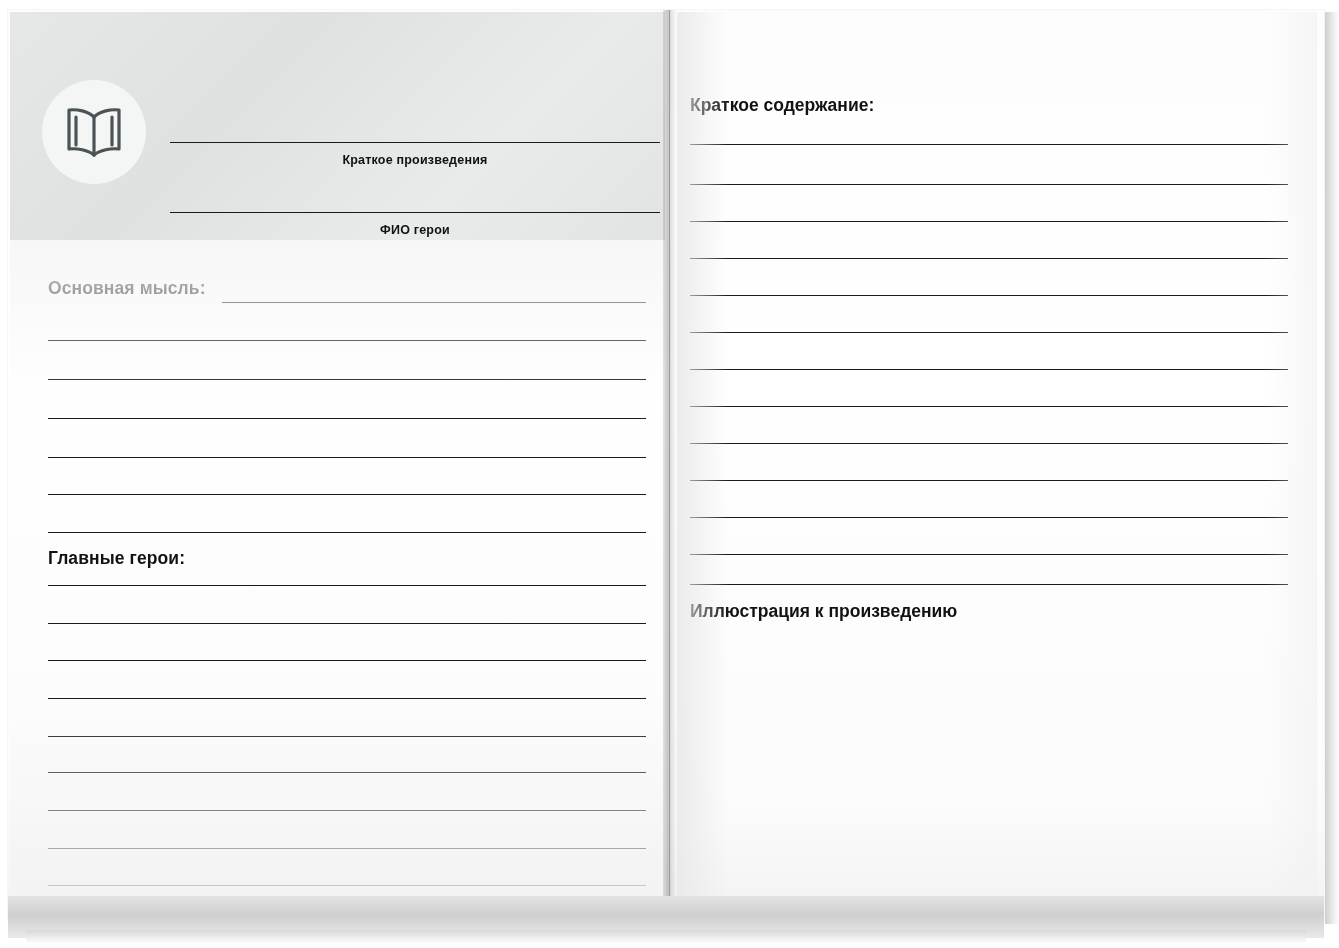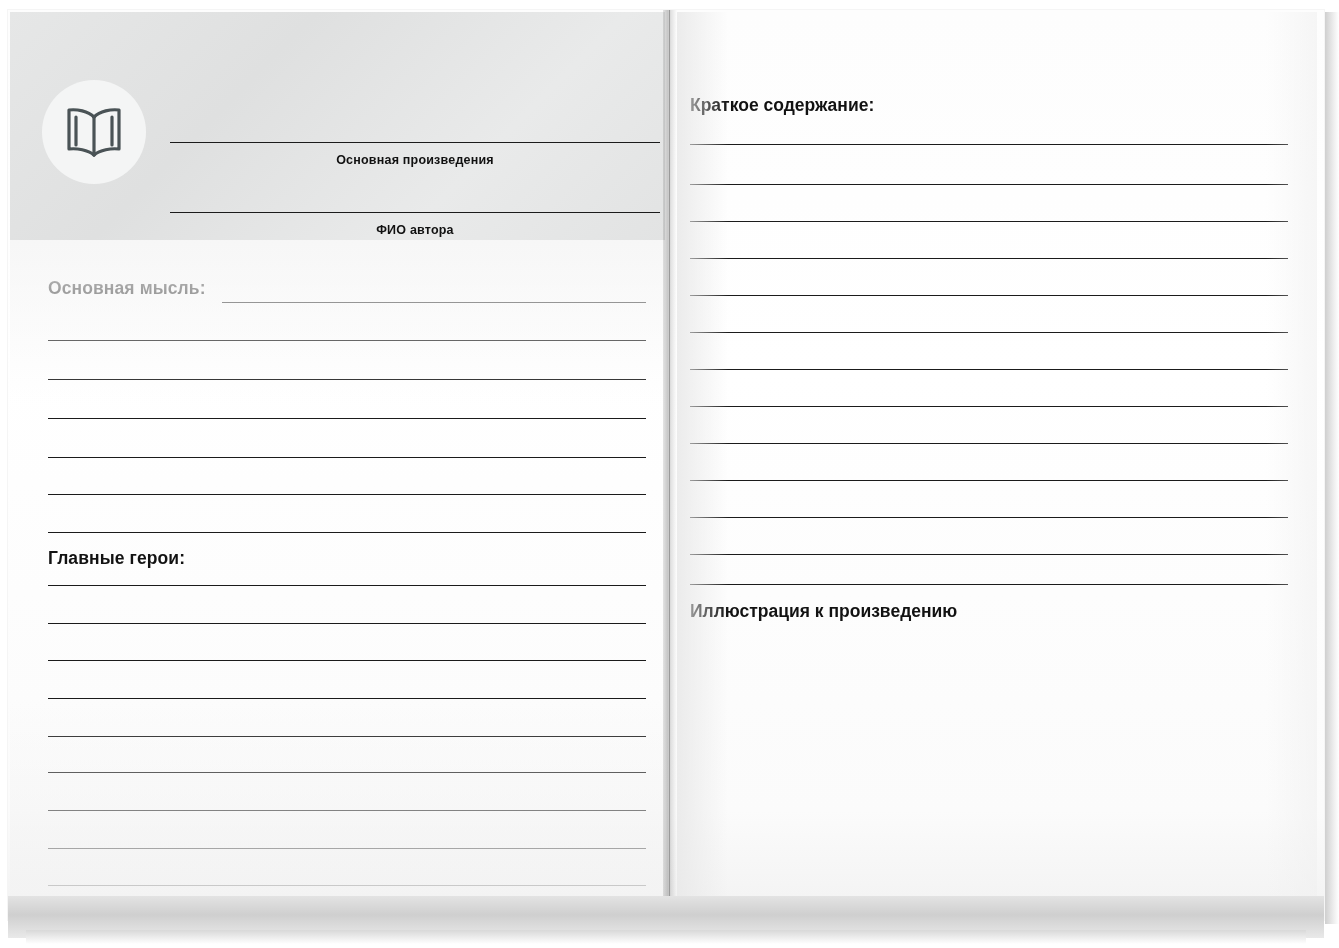--- a/index.html
+++ b/index.html
@@ -212,26 +212,26 @@
             <path d="M31 12 C37 6, 48 4, 56 5 L56 44 C48 43, 37 45, 31 50"></path>
             <path d="M31 12 L31 50"></path>
             <path d="M13 12 L13 40"></path>
             <path d="M49 12 L49 40"></path>
           </g>
         </svg>
       </div>
 
       <div class="title-line-wrap">
         <div class="rule"></div>
-        <div class="caption">Основная произведения</div>
+        <div class="caption">Краткое произведения</div>
       </div>
 
       <div class="author-line-wrap">
         <div class="rule"></div>
-        <div class="caption">ФИО автора</div>
+        <div class="caption">ФИО герои</div>
       </div>
 
     </div>
 
     <div class="left-body">
 
       <div class="sec-head" style="left:38px; top:38px;">Основная мысль:</div>
       <div class="line" style="left:212px; top:62px; width:424px;"></div>
       <div class="line" style="left:38px; top:100px; width:598px;"></div>
       <div class="line" style="left:38px; top:139px; width:598px;"></div>

